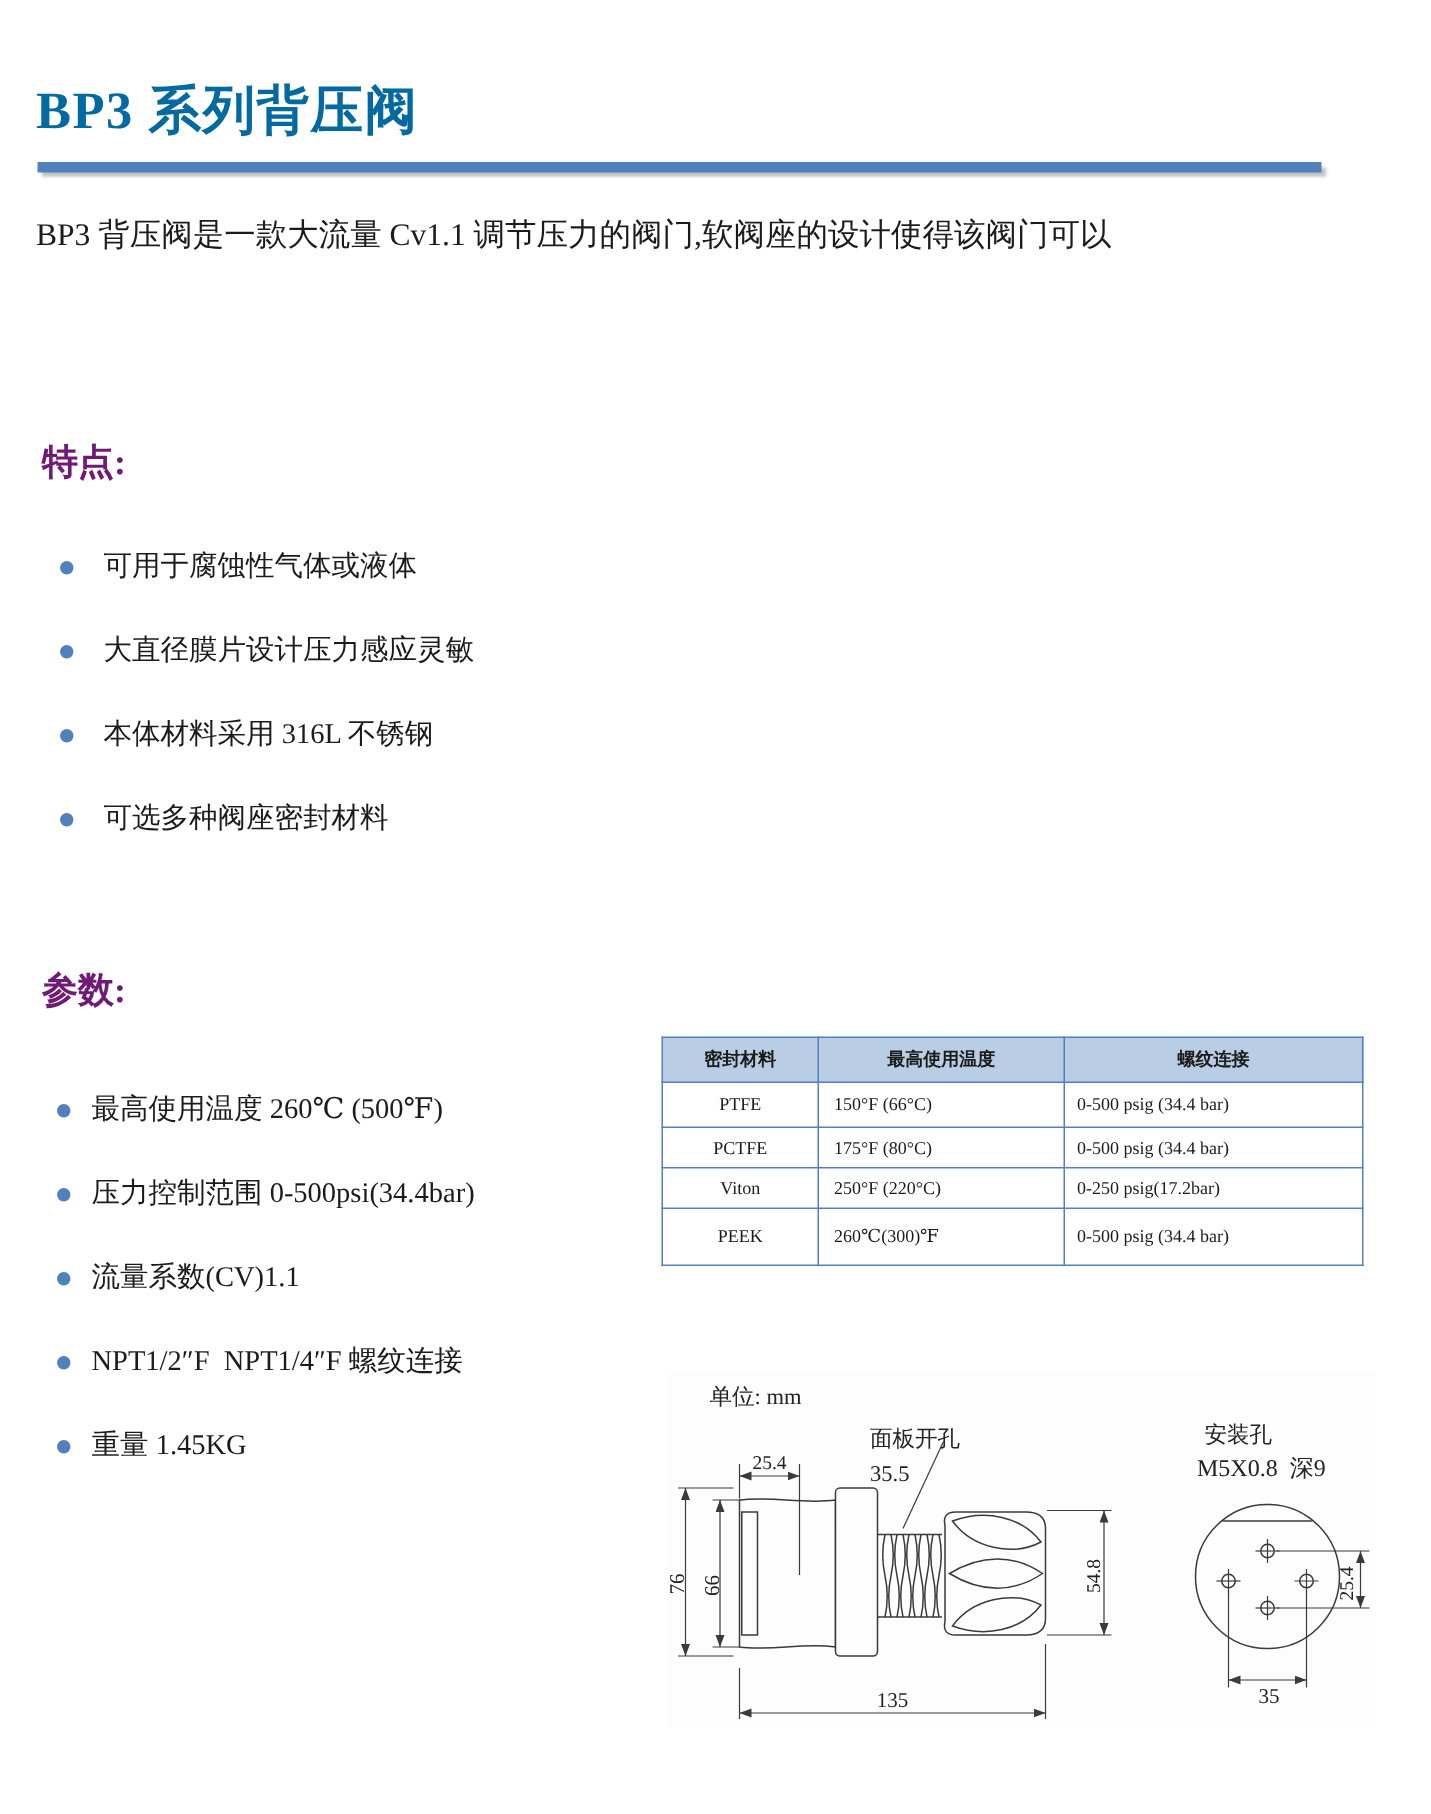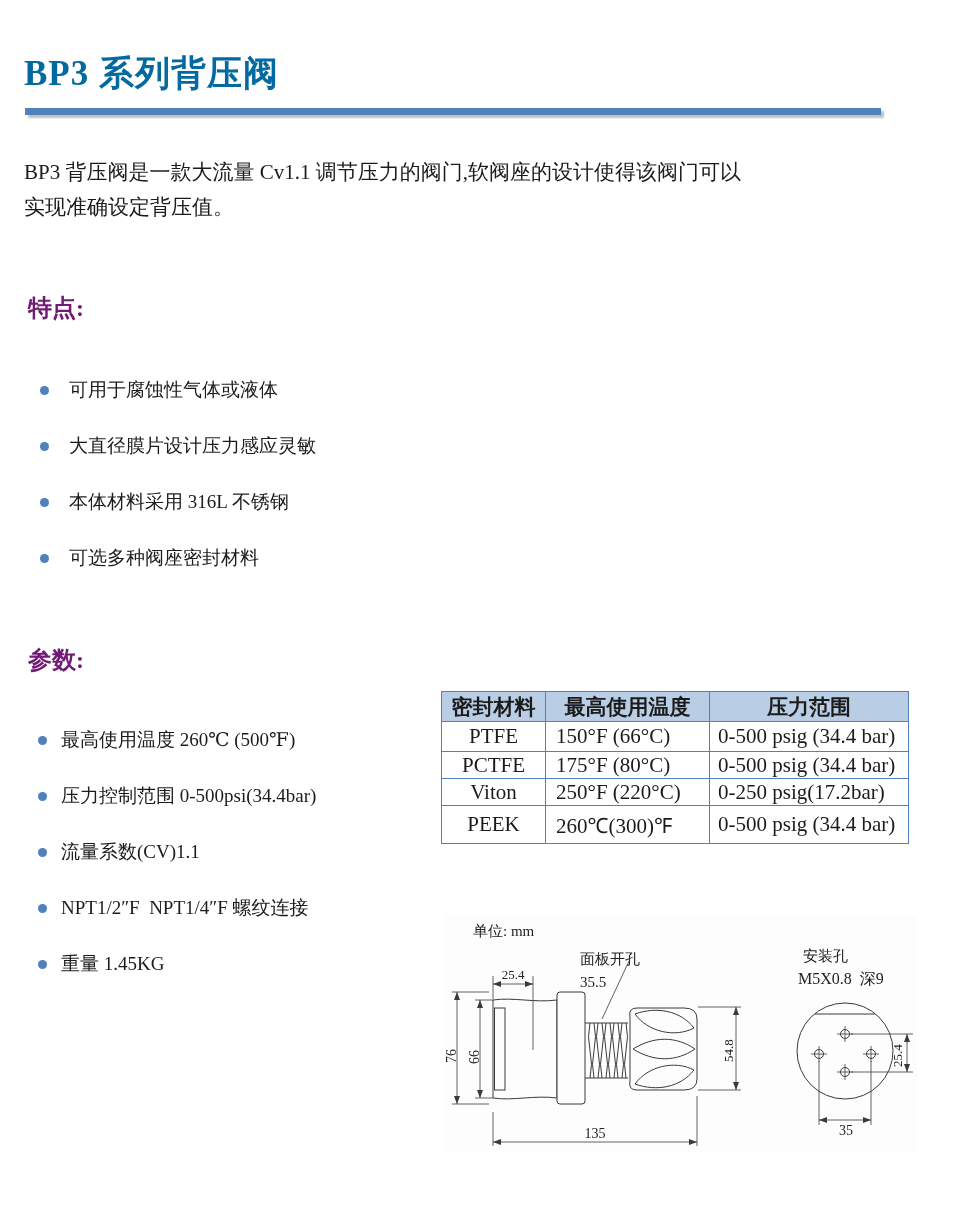--- a/index.html
+++ b/index.html
@@ -9,63 +9,62 @@
     font-family:"Liberation Serif","DejaVu Serif",serif; color:#1b1b1b; overflow:hidden;
   }
   .title {
     position:absolute; left:24px; top:50px; font-size:35px; font-weight:bold;
     color:#0369a1; letter-spacing:1px;
   }
   .rule {
     position:absolute; left:25px; top:108px; width:856px; height:7px;
     background:#4f81bd; box-shadow:3px 3px 2px rgba(140,140,140,0.55);
   }
-  .intro { position:absolute; left:24px; top:155px; width:870px; font-size:21px; }
+  .intro { position:absolute; left:24px; top:139px; width:870px; font-size:21px; }
   .intro .line { display:block; line-height:35px; }
   .section-heading { position:absolute; font-size:24px; font-weight:bold; color:#701a75; }
   .h-features { left:28px; top:292px; }
   .h-params  { left:28px; top:644px;text-align:right; }
   ul.bullets { position:absolute; list-style:none; }
-  .features-list { left:40px; top:380px; }
+  .features-list { left:40px; top:368px; }
   .params-list   { left:38px; top:730px; }
   ul.bullets li { display:flex; align-items:flex-start; margin-bottom:36px; font-size:19px; line-height:20px; }
   .features-list li { column-gap:20px; }
   .params-list li   { column-gap:14px; }
   .dot { flex:0 0 auto; width:9px; height:9px; border-radius:50%; background:#4f81bd; margin-top:6px; }
   .pre { white-space:pre-wrap; }
   .spec-table-wrap { position:absolute; left:441px; top:691px; }
-  table.spec { border-collapse:collapse; table-layout:fixed; width:467px; font-size:21px; }
+  table.spec { border-collapse:collapse; table-layout:fixed; width:467px; font-size:12px; }
   table.spec col.c1 { width:104px; } table.spec col.c2 { width:164px; } table.spec col.c3 { width:199px; }
   table.spec th, table.spec td { border:1.5px solid #4f81bd; }
   table.spec th { background:#b9cde4; font-weight:bold; height:30px; text-align:center; }
   table.spec td { background:#ffffff; }
   table.spec td.mat { text-align:center; }
   table.spec td.tmp { padding-left:10px; }
   table.spec td.prs { padding-left:8px; }
   table.spec tr.r1 td { height:30px; } table.spec tr.r2 td, table.spec tr.r3 td { height:27px; }
-  table.spec tr.r4 td { height:38px;font-family:Liberation Serif, serif; }
+  table.spec tr.r4 td { height:38px; }
   .drawing { position:absolute; left:445px; top:915px; width:472px; height:237px; background:#fdfdfd; }
   .drawing svg { display:block; }
   .dw { stroke:#3a3a3a; stroke-width:1; fill:none; }
   .dwf { stroke:#3a3a3a; stroke-width:1; fill:#fdfdfd; }
   .dim { stroke:#3a3a3a; stroke-width:0.8; fill:none; }
   text.lbl { font-family:"Liberation Serif","DejaVu Serif",serif; fill:#222; }
   .f13 { font-size:13px; } .f14 { font-size:14px; } .f15 { font-size:15px; } .f16 { font-size:16px; }
 </style>
 </head>
 <body>
 
 <div class="page">
 
   <div class="title">BP3 系列背压阀</div>
   <div class="rule"></div>
 
   <div class="intro">
     <span class="line">BP3 背压阀是一款大流量 Cv1.1 调节压力的阀门,软阀座的设计使得该阀门可以</span>
-    <span class="line">实现准确设定背压值。</span>
   </div>
 
   <div class="section-heading h-features">特点:</div>
   <ul class="bullets features-list">
     <li>
         <span class="dot"></span>
         <span>可用于腐蚀性气体或液体</span>
       </li>
     <li>
         <span class="dot"></span>
@@ -109,21 +108,21 @@
     <table class="spec">
       <colgroup>
           <col class="c1">
           <col class="c2">
           <col class="c3">
         </colgroup>
       <thead>
         <tr>
           <th>密封材料</th>
           <th>最高使用温度</th>
-          <th>压力范围</th>
+          <th>螺纹连接</th>
         </tr>
       </thead>
       <tbody>
         <tr class="r1">
           <td class="mat">PTFE</td>
           <td class="tmp">150°F (66°C)</td>
           <td class="prs">0-500 psig (34.4 bar)</td>
         </tr>
         <tr class="r2">
           <td class="mat">PCTFE</td>

